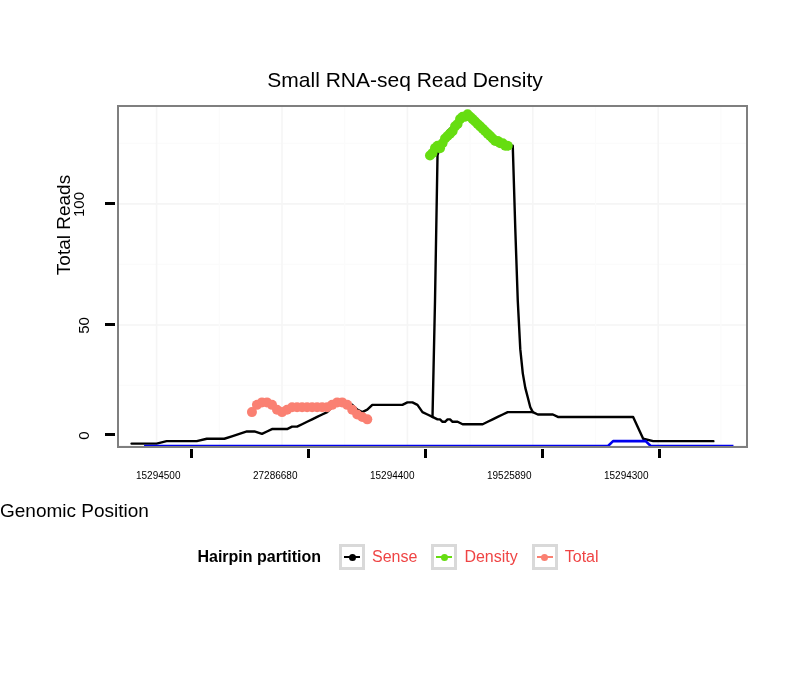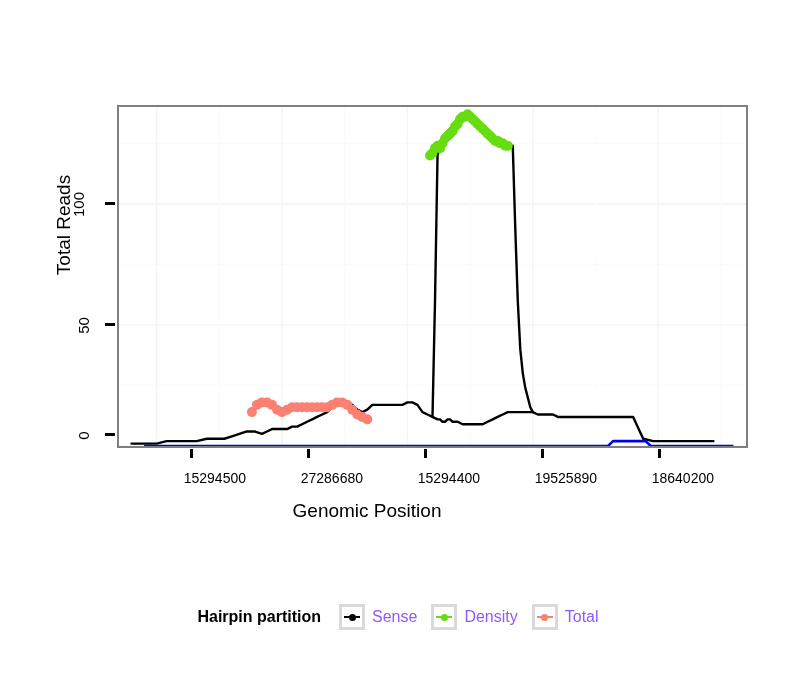--- a/index.html
+++ b/index.html
@@ -12,52 +12,53 @@
   .panel{
     position:absolute;left:117px;top:105px;width:631px;height:343px;
     background:#ffffff;border:2px solid #7f7f7f;box-sizing:border-box;
   }
   .panel-inner{position:absolute;left:0;top:0;width:100%;height:100%;overflow:hidden;}
   .ylab{
     position:absolute;left:-46px;top:214px;width:220px;text-align:center;
     font-size:19px;color:#000;transform:rotate(-90deg);transform-origin:center center;
   }
   .xlab{
-    position:absolute;left:0;top:500px;width:734px;text-align:center;
+    position:absolute;left:0;top:500px;width:734px;text-align:left;
     font-size:19px;color:#000;
   }
   .ytick-label{
     position:absolute;font-size:15px;color:#000;text-align:center;
     width:40px;transform:rotate(-90deg);transform-origin:center center;
   }
   .ytick-mark{position:absolute;width:10px;height:3px;background:#000;}
-  .xtick-label{position:absolute;font-size:14px;color:#000;text-align:right;width:110px;}
+  .xtick-label{position:absolute;font-size:10px;color:#000;text-align:left;width:110px;}
   .xtick-mark{position:absolute;width:3px;height:9px;background:#000;}
   .legend{
-    position:absolute;left:0;top:604px;width:810px;
+    position:absolute;left:0;top:544px;width:810px;
     display:flex;justify-content:center;align-items:center;gap:0px;
   }
   .legend-title{font-size:16px;font-weight:bold;color:#000;margin-right:18px;}
   .legend-entry{display:flex;align-items:center;margin-right:14px;}
   .legend-key{
     width:26px;height:26px;background:#ffffff;border:3px solid #d9d9d9;
     box-sizing:border-box;display:flex;align-items:center;justify-content:center;
     position:relative;margin-right:7px;
   }
   .legend-key .kline{position:absolute;left:2px;right:2px;top:50%;height:2px;margin-top:-1px;}
   .legend-key .kdot{position:absolute;left:50%;top:50%;width:7px;height:7px;border-radius:50%;
     margin-left:-3.5px;margin-top:-3.5px;}
-  .legend-label{font-size:16px;color:#8b5cf6;}
+  .legend-label{font-size:16px;color:#ef4444;}
   svg.series{position:absolute;left:0;top:0;overflow:visible;}
 </style>
 </head>
 <body>
 
 <div class="plot-root">
 
+  <div class="chart-title">Small RNA-seq Read Density</div>
 
   <div class="ylab">Total Reads</div>
   <div class="xlab">Genomic Position</div>
 
   <div class="ytick-mark" style="left:105px;top:433px;"></div>
   <div class="ytick-label" style="left:63px;top:427px;">0</div>
 
   <div class="ytick-mark" style="left:105px;top:323px;"></div>
   <div class="ytick-label" style="left:63px;top:317px;">50</div>
 
@@ -70,21 +71,21 @@
   <div class="xtick-mark" style="left:307px;top:449px;"></div>
   <div class="xtick-label" style="left:253px;top:470px;">27286680</div>
 
   <div class="xtick-mark" style="left:424px;top:449px;"></div>
   <div class="xtick-label" style="left:370px;top:470px;">15294400</div>
 
   <div class="xtick-mark" style="left:541px;top:449px;"></div>
   <div class="xtick-label" style="left:487px;top:470px;">19525890</div>
 
   <div class="xtick-mark" style="left:658px;top:449px;"></div>
-  <div class="xtick-label" style="left:604px;top:470px;">18640200</div>
+  <div class="xtick-label" style="left:604px;top:470px;">15294300</div>
 
   <div class="panel">
     <div class="panel-inner">
       <svg class="series" id="plot-svg" width="627" height="339">
           <line x1="0" y1="339" x2="627" y2="339" stroke="#f5f5f5" stroke-width="1.6"></line>
           <line x1="0" y1="217.92857142857144" x2="627" y2="217.92857142857144" stroke="#f5f5f5" stroke-width="1.6"></line>
           <line x1="0" y1="96.85714285714286" x2="627" y2="96.85714285714286" stroke="#f5f5f5" stroke-width="1.6"></line>
           <line x1="0" y1="278.4642857142857" x2="627" y2="278.4642857142857" stroke="#fbfbfb" stroke-width="1.2"></line>
           <line x1="0" y1="157.39285714285714" x2="627" y2="157.39285714285714" stroke="#fbfbfb" stroke-width="1.2"></line>
           <line x1="0" y1="36.321428571428555" x2="627" y2="36.321428571428555" stroke="#fbfbfb" stroke-width="1.2"></line>

